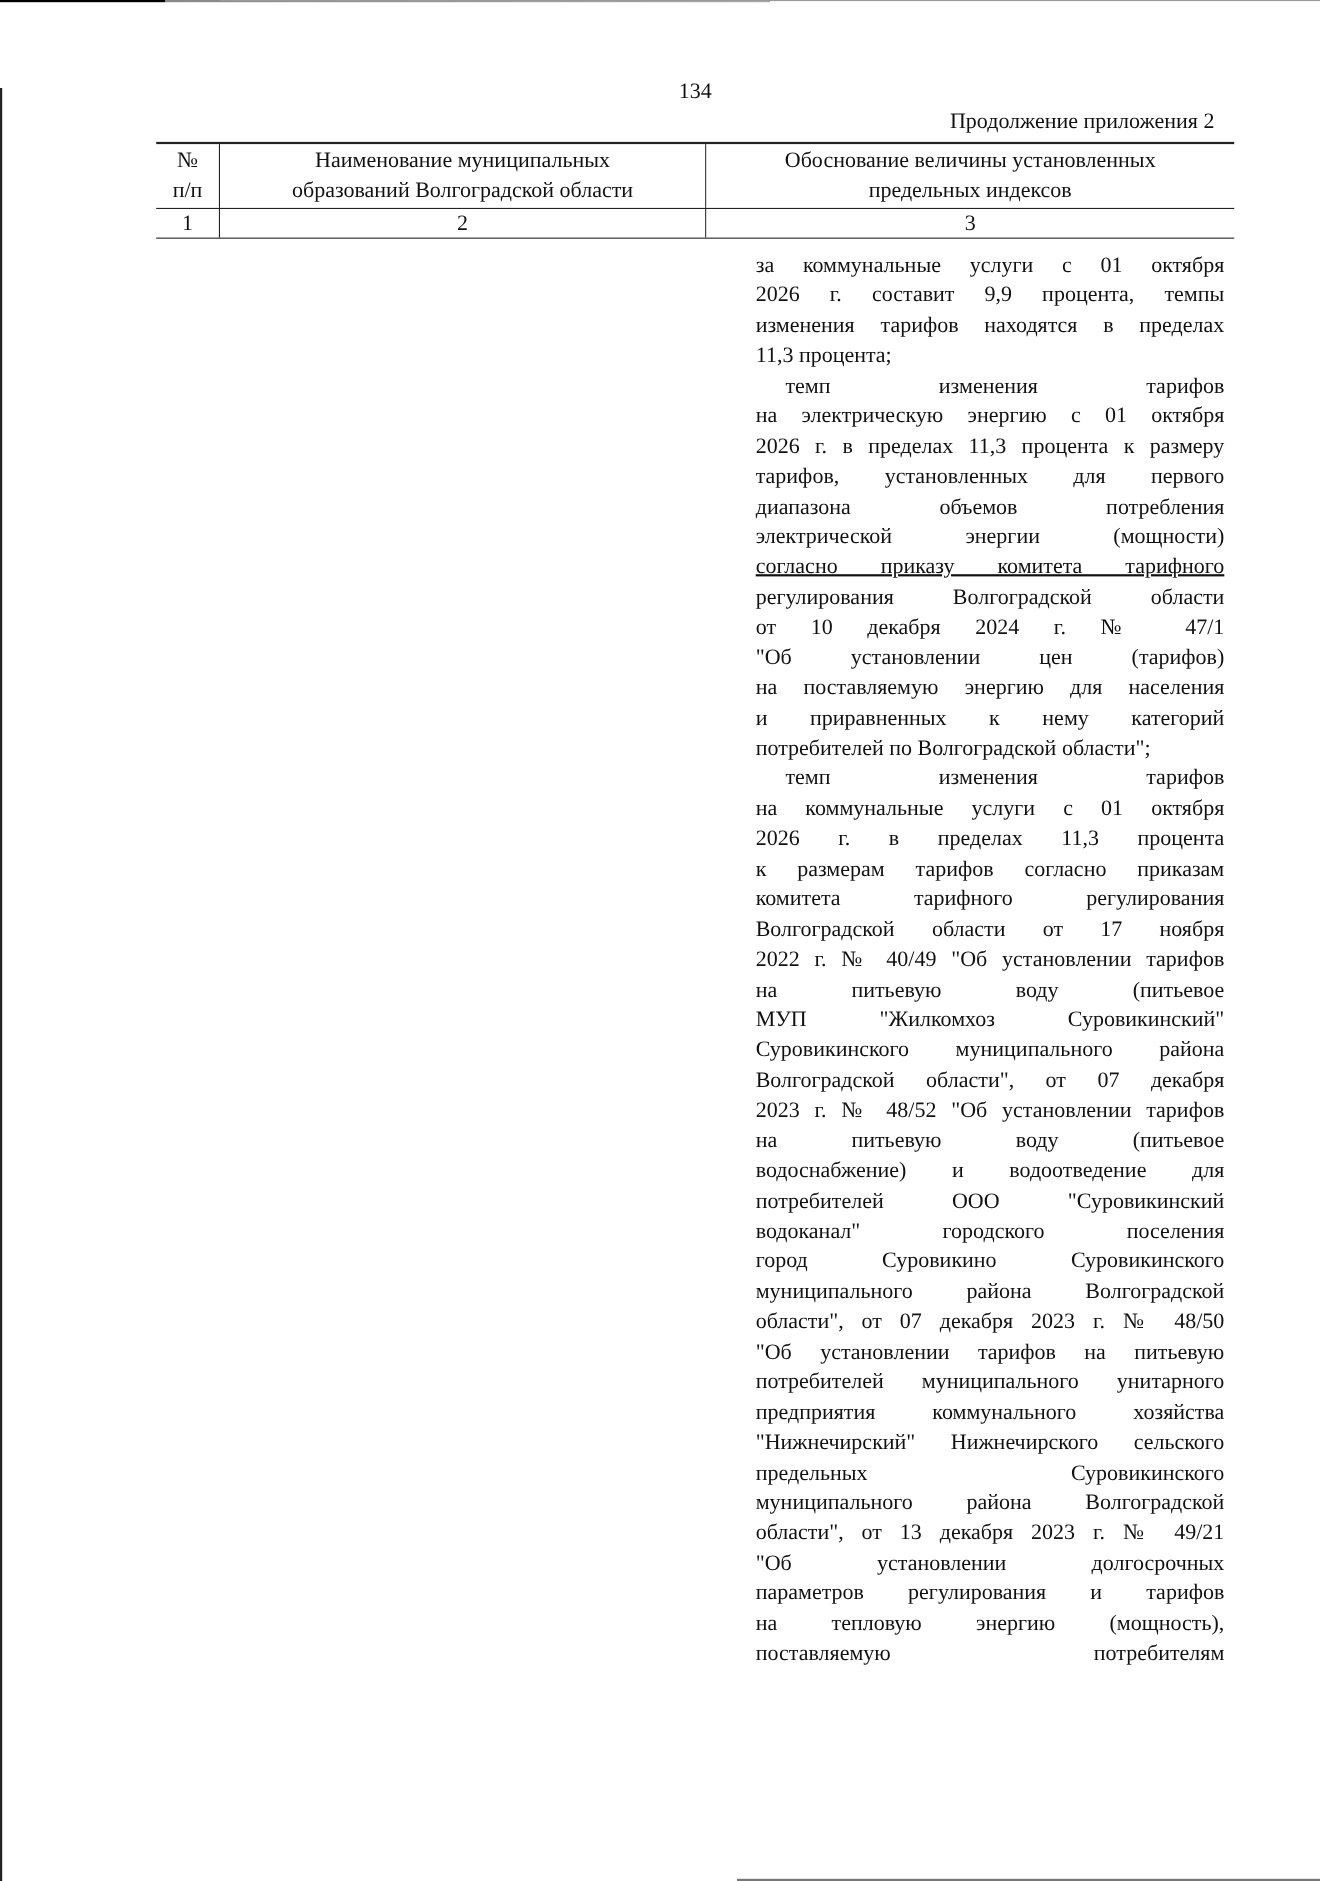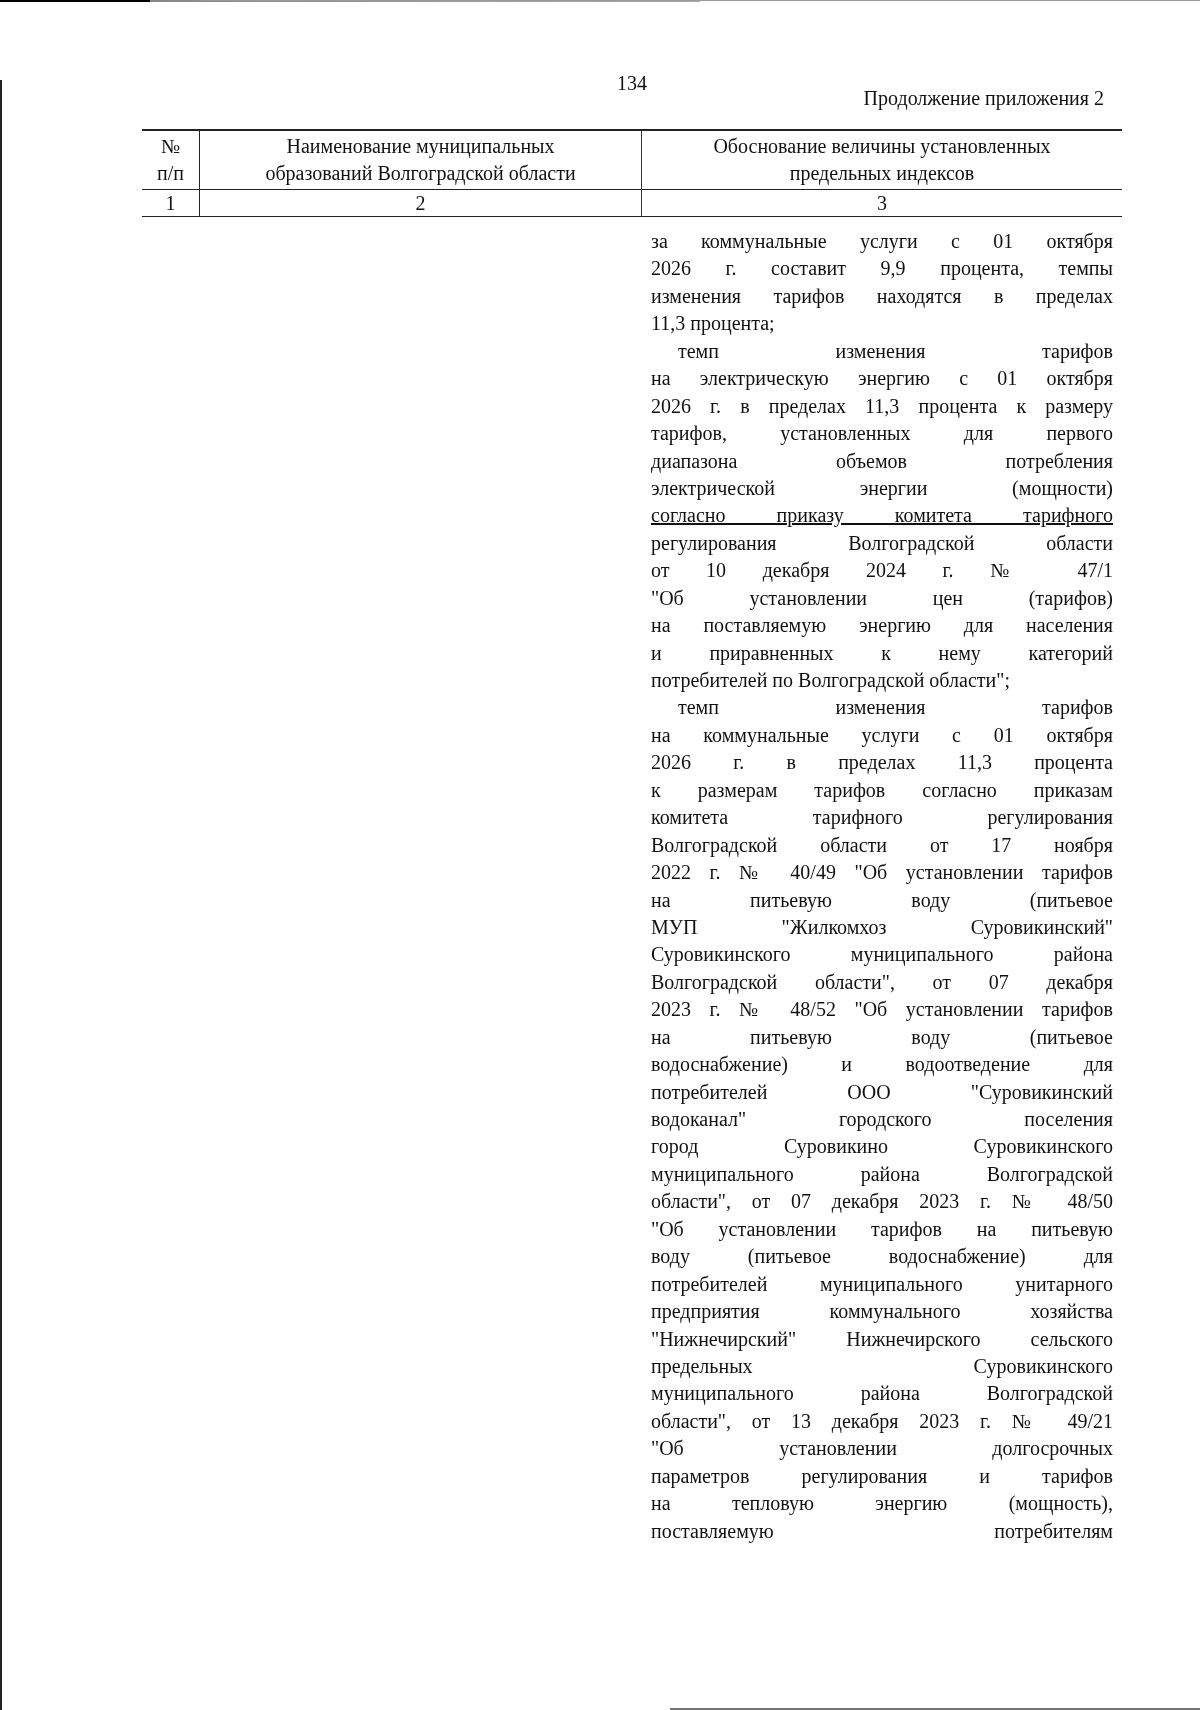--- a/index.html
+++ b/index.html
@@ -42,21 +42,21 @@
     }
     .page-number {
       position: absolute;
       left: 0; top: 72px;
       width: 1264px;
       text-align: center;
       font-size: 20px;
     }
     .appendix-note {
       position: absolute;
-      right: 96px; top: 87px;
+      right: 96px; top: 99px;
       font-size: 20px;
     }
     
     .table {
       position: absolute;
       left: 142px; top: 129px;
       width: 980px;
       border-top: 2px solid #222;
     }
     .row {
@@ -81,20 +81,21 @@
       font-size: 20px;
       line-height: 27.45px;
       text-align: justify;
     }
     .body-text .line {
       display: block;
       text-align: justify;
       text-align-last: justify;
       white-space: nowrap;
       height: 27.45px;
+      margin-left: 36px;
     }
     .body-text .line.last { text-align-last: left; }
     .body-text .line.indent { padding-left: 27px; }
   </style>
 </head>
 <body>
 
 <div class="scan-top-line"></div>
 <div class="scan-top-line-2"></div>
 <div class="scan-left-line"></div>
@@ -156,21 +157,20 @@
     <span class="line" style="white-space: normal;">Волгоградской области", от 07 декабря</span>
     <span class="line" style="white-space: normal;">2023 г. № 48/52 "Об установлении тарифов</span>
     <span class="line" style="white-space: normal;">на питьевую воду (питьевое</span>
     <span class="line" style="white-space: normal;">водоснабжение) и водоотведение для</span>
     <span class="line" style="white-space: normal;">потребителей ООО "Суровикинский</span>
     <span class="line" style="white-space: normal;">водоканал" городского поселения</span>
     <span class="line" style="white-space: normal;">город Суровикино Суровикинского</span>
     <span class="line" style="white-space: normal;">муниципального района Волгоградской</span>
     <span class="line" style="white-space: normal;">области", от 07 декабря 2023 г. № 48/50</span>
     <span class="line" style="white-space: normal;">"Об установлении тарифов на питьевую</span>
-    <span class="line" style="white-space: normal;">воду (питьевое водоснабжение) для</span>
     <span class="line" style="white-space: normal;">потребителей муниципального унитарного</span>
     <span class="line" style="white-space: normal;">предприятия коммунального хозяйства</span>
     <span class="line" style="white-space: normal;">"Нижнечирский" Нижнечирского сельского</span>
     <span class="line" style="white-space: normal;">предельных Суровикинского</span>
     <span class="line" style="white-space: normal;">муниципального района Волгоградской</span>
     <span class="line" style="white-space: normal;">области", от 13 декабря 2023 г. № 49/21</span>
     <span class="line" style="white-space: normal;">"Об установлении долгосрочных</span>
     <span class="line" style="white-space: normal;">параметров регулирования и тарифов</span>
     <span class="line" style="white-space: normal;">на тепловую энергию (мощность),</span>
     <span class="line" style="white-space: normal;">поставляемую потребителям</span>

